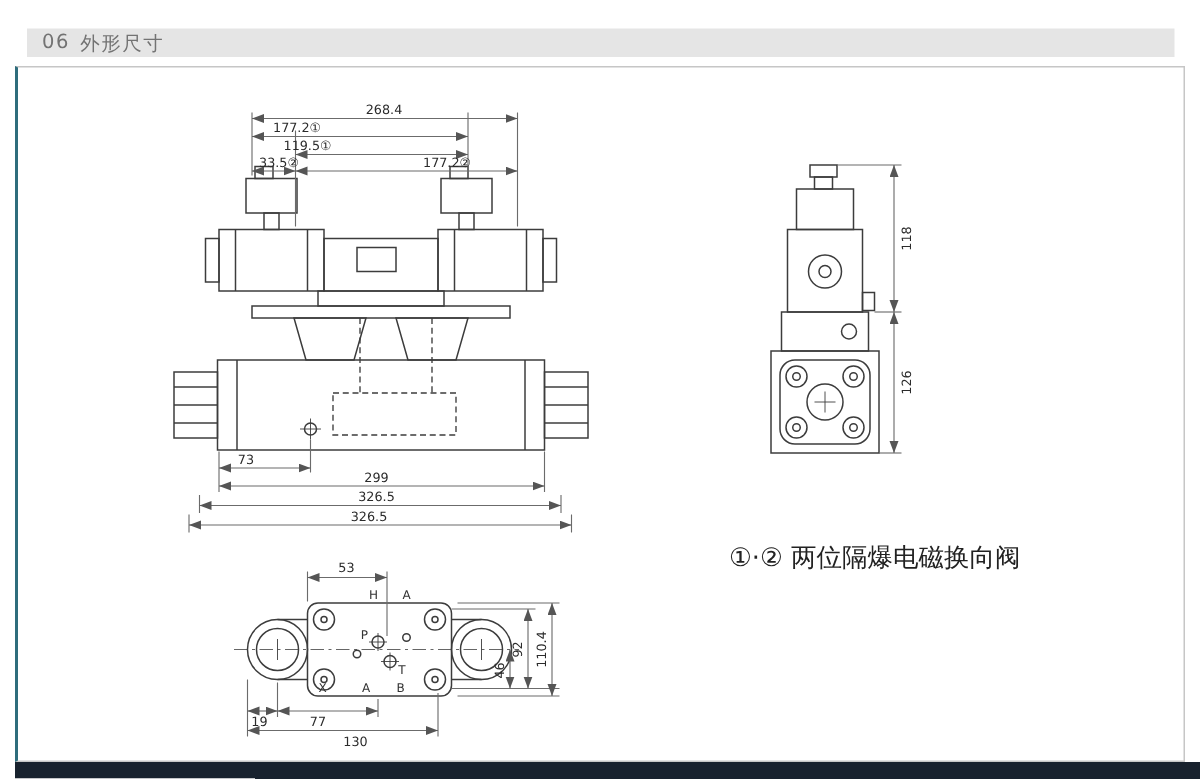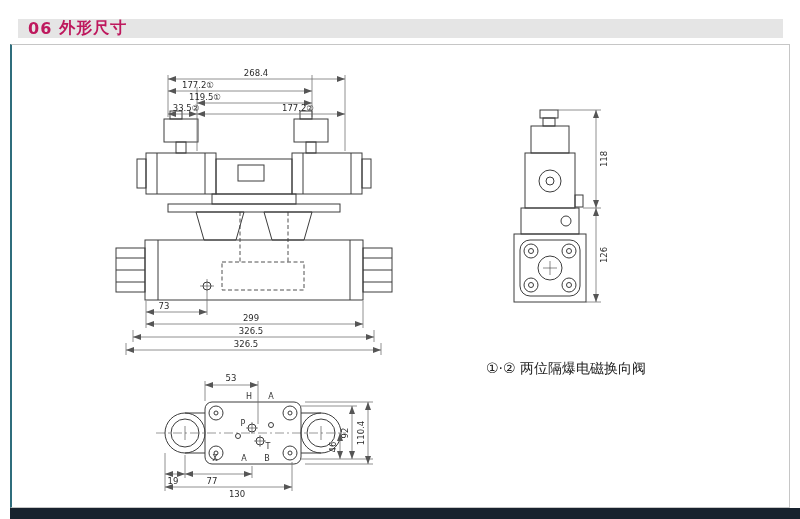--- a/index.html
+++ b/index.html
@@ -12,21 +12,21 @@
     font-family: "DejaVu Sans", "Liberation Sans", sans-serif;
   }
   .header-bar {
     position: absolute; left: 18px; top: 19px;
     width: 765px; height: 19px;
     background: #e5e5e5;
     display: flex; align-items: center;
     padding-left: 10px; gap: 7px;
   }
   .header-bar .sec-num, .header-bar .sec-title {
-    font-size: 16px; font-weight: bold; color: #be185d; letter-spacing: 1px;
+    font-size: 13px; font-weight: normal; color: #737373; letter-spacing: 1px;
   }
   .content-frame {
     position: absolute; left: 10px; top: 44px;
     width: 780px; height: 464px;
     background: #ffffff;
     border: 1px solid #c6c6c6;
     border-left: 2px solid #2f6d7c;
   }
   .footer-bar {
     position: absolute; left: 10px; top: 508px;
@@ -42,21 +42,21 @@
   .part .cl { stroke-width: 0.6; stroke-dasharray: 9 3 2 3; stroke: #555; }
   .dims line { fill: none; stroke: #6b6b6b; stroke-width: 0.75; }
   .dims line.dl { marker-start: url(#arr); marker-end: url(#arr); }
   .drawing text {
     font-size: 8.5px; fill: #2b2b2b; text-anchor: middle;
     font-family: "DejaVu Sans", sans-serif;
   }
   .drawing text.port { font-size: 8px; fill: #333; }
   .legend-note {
     position: absolute; left: 486px; top: 360px;
-    font-size: 14px; color: #222;
+    font-size: 17px; color: #222;
     white-space: nowrap;
     text-align: right;
   }
 </style>
 </head>
 <body>
 
 <div class="header-bar">
   <span class="sec-num">06</span>
   <span class="sec-title">外形尺寸</span>

